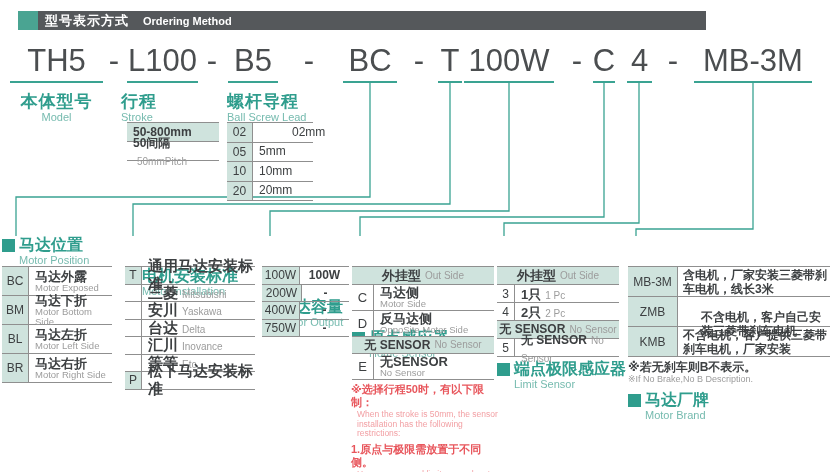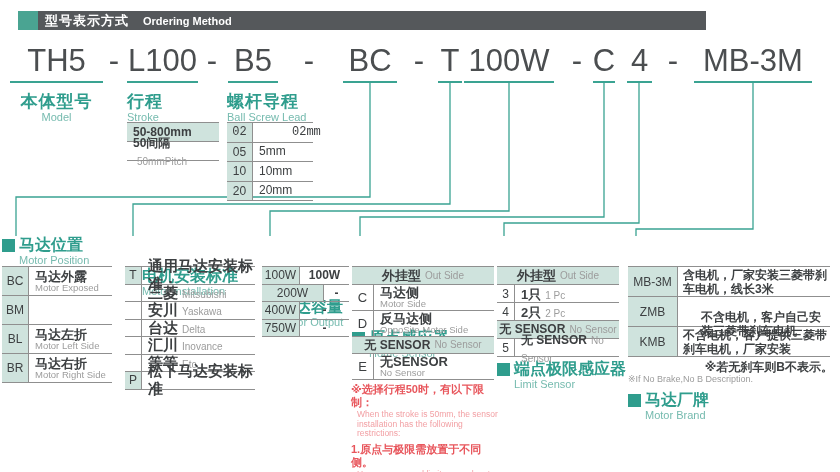--- a/index.html
+++ b/index.html
@@ -44,21 +44,21 @@
   .mp-row{height:29px;}
   .mi-row{height:17.5px;}
   .mi-row .zh{font-size:15px;}
   .mo-row{height:17.5px;}
   .mo-val{flex:1;text-align:center;color:#3d4042;font-size:12px;font-weight:bold;}
   .hs-band{height:18px;}
   .hs-row{height:26px;}
   .ls-row{height:18px;}
   .mb-row{height:30px;}
   .mb-desc{font-weight:bold;color:#3d4042;font-size:12px;line-height:14px;padding:1px 3px 1px 5px;}
-  .note-cn{font-size:12px;font-weight:bold;color:#3d4042;line-height:14px;text-align:right;}
+  .note-cn{font-size:12px;font-weight:bold;color:#3d4042;line-height:14px;}
   .note-en{font-size:9px;color:#9c9c9c;line-height:11px;}
   
   .rnote .rt{font-size:11px;font-weight:bold;color:#e8565c;line-height:13px;}
   .rnote .re{font-size:8.5px;color:#f2a0a4;line-height:9.5px;margin:1px 0 4px 6px;}
   svg.conn{position:absolute;left:0;top:0;pointer-events:none;}
 </style>
 </head>
 <body>
 
 <div class="abs hbar">
@@ -93,40 +93,40 @@
     <path d="M604 82 V217 H360 V236"></path>
     <path d="M639 82 V223 H504 V236"></path>
     <path d="M753 82 V229 H636 V236"></path>
   </g>
 </svg>
 
 <div class="abs shead center" style="left:10px;top:92px;width:93px;">
   <div class="cn">本体型号</div>
   <div class="en">Model</div>
 </div>
-<div class="abs shead" style="left:127px;top:92px;width:95px;">
+<div class="abs shead" style="left:121px;top:92px;width:95px;">
   <div class="cn">行程</div>
   <div class="en">Stroke</div>
 </div>
 <div class="abs shead" style="left:227px;top:92px;width:100px;">
   <div class="cn">螺杆导程</div>
   <div class="en">Ball Screw Lead</div>
 </div>
 
 <div class="abs tbl" style="left:127px;top:122px;width:92px;">
   <div class="trow tealbg" style="height:19px;">
     <div class="c2 zh" style="font-size:12px;">50-800mm</div>
   </div>
   <div class="trow inl" style="height:19px;">
     <div class="c2"><span class="zh" style="font-size:12px;">50间隔</span><span class="eng">50mmPitch</span></div>
   </div>
 </div>
 
 <div class="abs tbl" style="left:227px;top:122px;width:86px;">
-  <div class="trow" style="height:19.5px;font-family:Liberation Mono, monospace;">
+  <div class="trow" style="height:19.5px;">
     <div class="c1 tealbg" style="width:26px;">02</div>
     <div class="c2 zh" style="font-weight:normal;font-size:12px;padding-left:39px;">02mm</div>
   </div>
   <div class="trow" style="height:19.5px;">
     <div class="c1 tealbg" style="width:26px;">05</div>
     <div class="c2 zh" style="font-weight:normal;font-size:12px;">5mm</div>
   </div>
   <div class="trow" style="height:19.5px;">
     <div class="c1 tealbg" style="width:26px;">10</div>
     <div class="c2 zh" style="font-weight:normal;font-size:12px;">10mm</div>
@@ -171,20 +171,24 @@
 <div class="abs tbl" style="left:2px;top:266px;width:110px;">
   <div class="trow mp-row">
     <div class="c1 tealbg" style="width:27px;">BC</div>
     <div class="c2">
         <div class="zh">马达外露</div>
         <div class="eng">Motor Exposed</div>
       </div>
   </div>
   <div class="trow mp-row">
     <div class="c1 tealbg" style="width:27px;">BM</div>
+    <div class="c2">
+        <div class="zh">马达下折</div>
+        <div class="eng">Motor Bottom Side</div>
+      </div>
   </div>
   <div class="trow mp-row">
     <div class="c1 tealbg" style="width:27px;">BL</div>
     <div class="c2">
         <div class="zh">马达左折</div>
         <div class="eng">Motor Left Side</div>
       </div>
   </div>
   <div class="trow mp-row">
     <div class="c1 tealbg" style="width:27px;">BR</div>
@@ -225,21 +229,21 @@
     <div class="c2"><span class="zh">松下马达安装标准</span></div>
   </div>
 </div>
 
 <div class="abs tbl" style="left:262px;top:266px;width:87px;">
   <div class="trow mo-row">
     <div class="c1 tealbg" style="width:38px;">100W</div>
     <div class="mo-val">100W</div>
   </div>
   <div class="trow mo-row">
-    <div class="c1 tealbg" style="width:62px;">200W</div>
+    <div class="c1 tealbg" style="width:40px;">200W</div>
     <div class="mo-val">-</div>
   </div>
   <div class="trow mo-row">
     <div class="c1 tealbg" style="width:38px;">400W</div>
     <div class="mo-val">-</div>
   </div>
   <div class="trow mo-row">
     <div class="c1 tealbg" style="width:38px;">750W</div>
     <div class="mo-val">-</div>
   </div>

